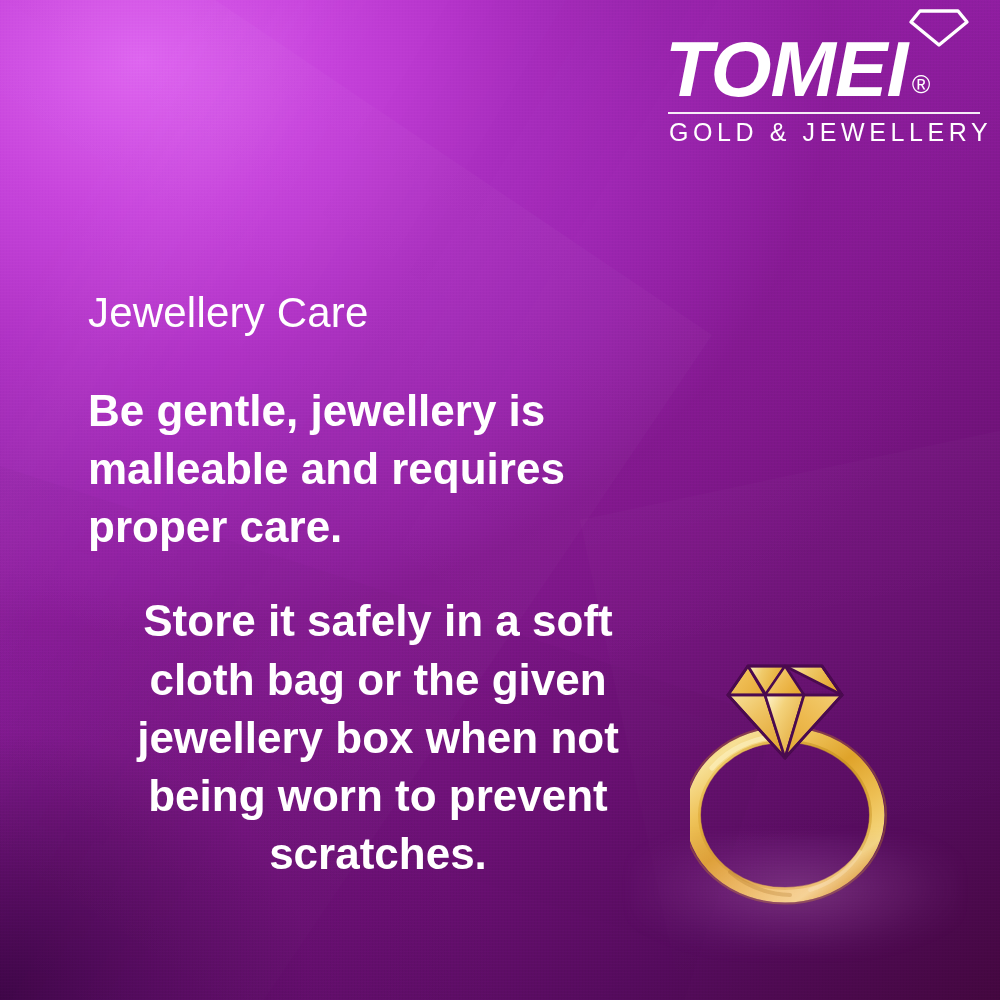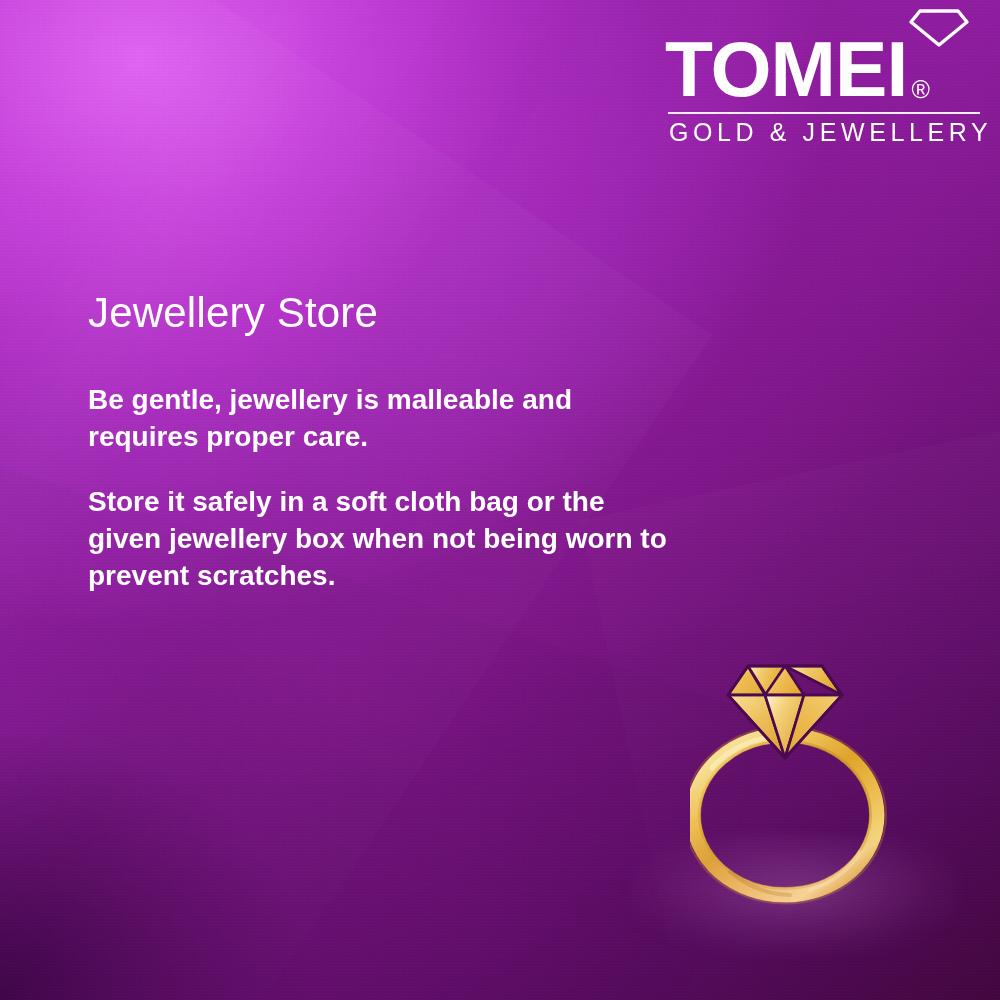--- a/index.html
+++ b/index.html
@@ -80,21 +80,22 @@
   }
   .logo-diamond {
     position:absolute;
     left:243px; top:0px;
     width:62px; height:40px;
   }
   .logo-wordmark {
     position:absolute;
     left:0; top:24px;
     display:flex;
-    align-items:center;
+    align-items:flex-start;
+    font-style:italic;
   }
   .logo-word {
     font-family:"Liberation Sans", sans-serif;
     font-weight:bold;
     font-size:77px;
     letter-spacing:-1px;
     line-height:.98;
     color:#ffffff;
     transform:scaleX(1.02);
     transform-origin:left top;
@@ -129,27 +130,27 @@
   .copy { position:absolute; left:88px; top:290px; width:580px; }
   .headline {
     font-size:42px;
     font-weight:normal;
     color:#ffffff;
     letter-spacing:.2px;
     line-height:1.1;
     margin-bottom:46px;
   }
   .para {
-    font-size:28px;
+    font-size:44px;
     font-weight:bold;
     color:#ffffff;
     line-height:1.32;
     letter-spacing:0px;
   }
-  .para + .para { margin-top:28px; }
+  .para + .para { margin-top:36px;text-align:center; }
 
   
   .ring-art {
     position:absolute;
     left:690px; top:640px;
     width:210px; height:300px;
   }
   .ring-glow {
     position:absolute;
     left:-60px; top:195px;
@@ -188,21 +189,21 @@
       <span class="logo-word">TOMEI</span>
       <span class="logo-reg">®</span>
     </div>
 
     <div class="logo-rule"></div>
 
     <div class="logo-sub">GOLD &amp; JEWELLERY</div>
   </div>
 
   <div class="copy">
-    <h1 class="headline">Jewellery Store</h1>
+    <h1 class="headline">Jewellery Care</h1>
     <p class="para">Be gentle, jewellery is malleable and requires proper care.</p>
     <p class="para">Store it safely in a soft cloth bag or the given jewellery box when not being worn to prevent scratches.</p>
   </div>
 
   <div class="ring-art">
     <div class="ring-glow"></div>
 
     <svg width="210" height="300" viewBox="0 0 210 300">
       <defs>
         <linearGradient id="gemL" x1="0" y1="0" x2="1" y2="0.6">

